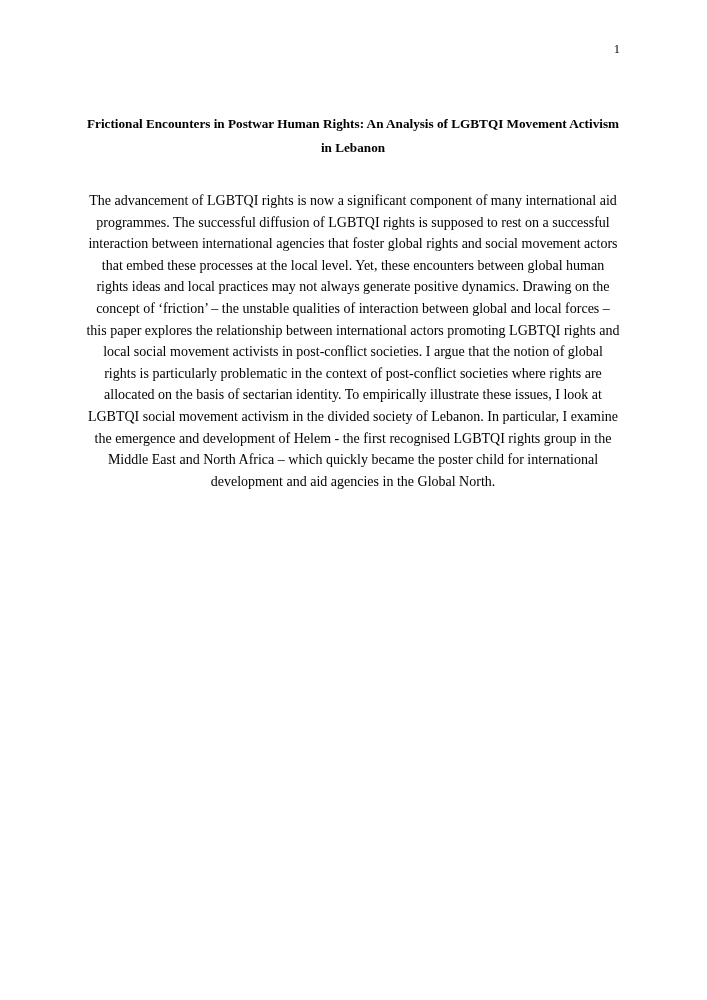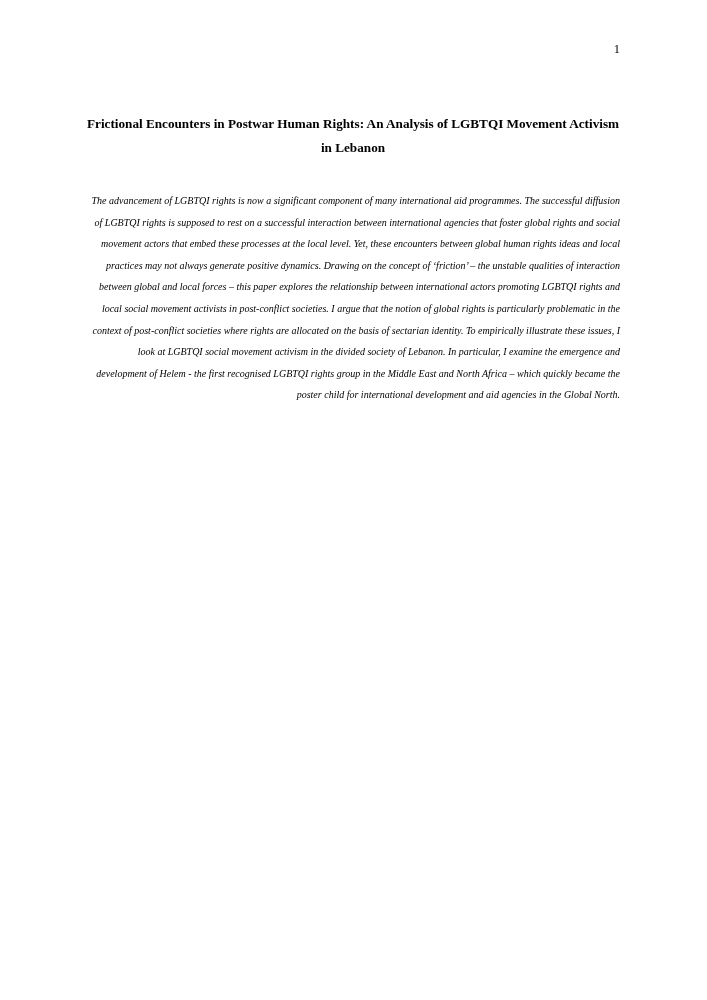--- a/index.html
+++ b/index.html
@@ -40,25 +40,24 @@
     text-align: center;
     font-weight: bold;
     font-size: 13.2px;
     line-height: 24px;
   }
   .abstract {
     position: absolute;
     top: 190px;
     left: 86px;
     width: 534px;
-    font-size: 10px;
+    font-size: 14px;
     line-height: 21.6px;
-    text-align: right;
+    text-align: center;
     hyphens: none;
-    font-style: italic;
   }
 </style>
 </head>
 <body>
 
 <div class="page">
 
   <div class="page-number">1</div>
 
   <div class="title-block">

